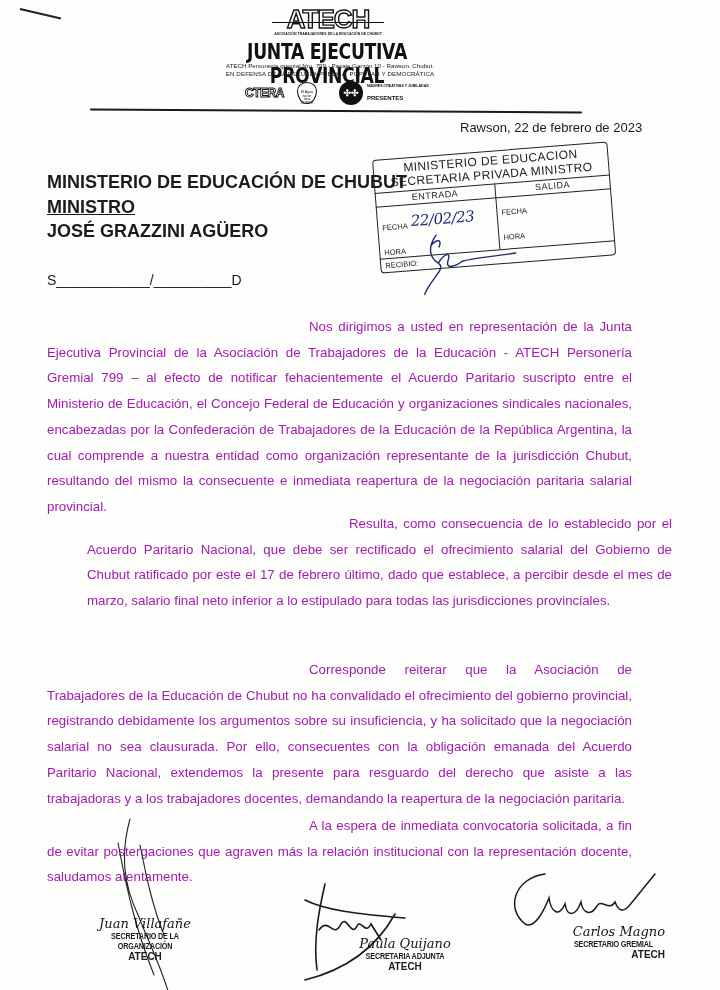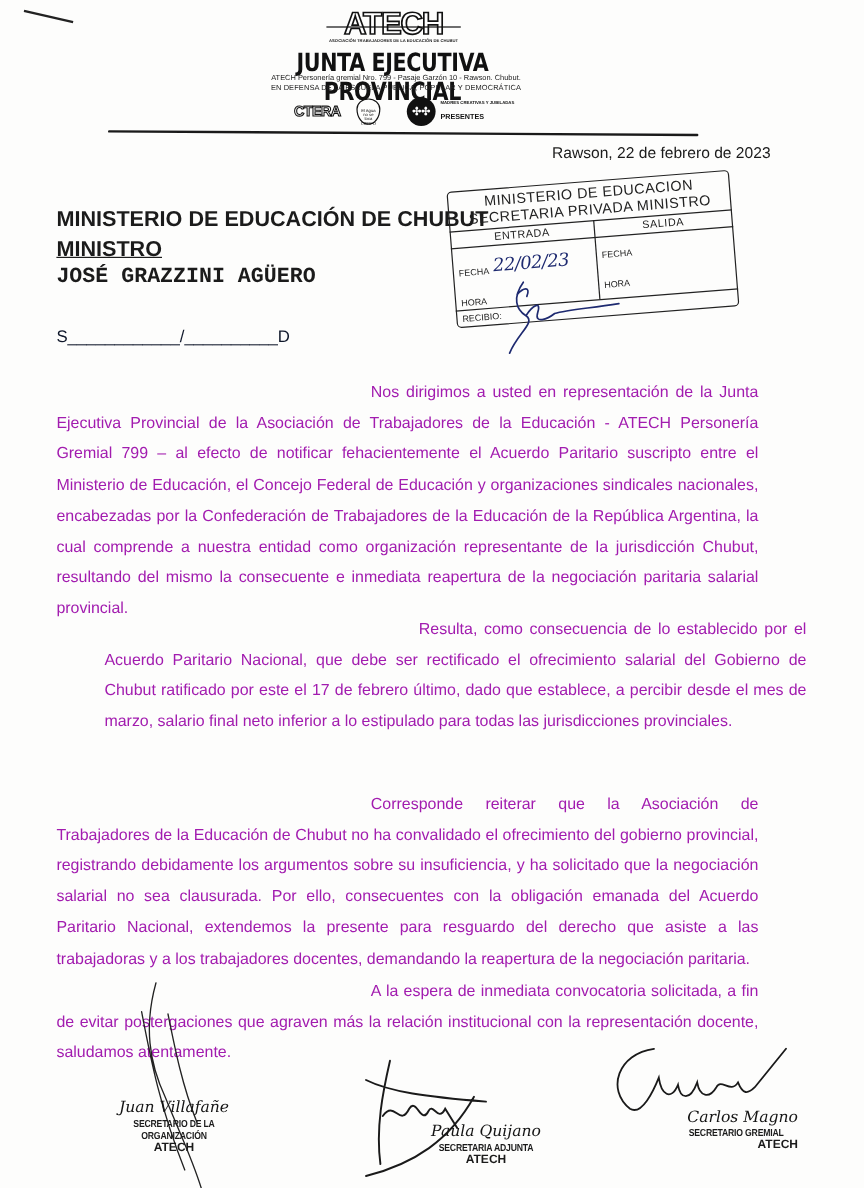--- a/index.html
+++ b/index.html
@@ -26,21 +26,21 @@
     .logo-drop-text { left: 2px; top: 8px; width: 14px; font-size: 3.5px; text-align: center; line-height: 3.5px; color: #111; }
     .logo-circle { left: 94px; top: 0; width: 24px; height: 24px; border-radius: 50%; background: #111; color: #fff; font-size: 9px; font-weight: bold; text-align: center; line-height: 24px; }
     .logo-madres { left: 122px; top: 3px; font-size: 3.6px; line-height: 4px; font-weight: bold; color: #111; }
     .logo-presentes { left: 122px; top: 14px; font-size: 6px; font-weight: bold; color: #111; line-height: 6px; }
     .header-rule { left: 90px; top: 110px; width: 492px; height: 2px; background: #1a1a1a; border-radius: 1px; transform: rotate(0.35deg); }
 
     .date-line { left: 432px; top: 120px; font-size: 13px; color: #1b1b1b; margin-left: 28px; }
 
     
     .recipient { left: 47px; font-size: 18px; font-weight: bold; color: #1b1b1b; }
-    .r1 { top: 172px; } .r2 { top: 197px; text-decoration: underline; } .r3 { top: 221px; font-family: Liberation Mono, monospace; }
+    .r1 { top: 172px; } .r2 { top: 197px; text-decoration: underline; } .r3 { top: 221px; }
     .sd-line { left: 47px; top: 272px; font-size: 14px; color: #0f172a; white-space: pre; }
 
     
     .stamp { left: 372px; top: 160px; width: 240px; height: 118px; transform: rotate(-4.5deg); transform-origin: left top; }
     .stamp-box { left: 0; top: 0; width: 236px; height: 114px; border: 1.5px solid #222; border-radius: 4px; box-sizing: border-box; }
     .stamp-title1 { left: 0; top: 3px; width: 236px; text-align: center; font-size: 12px; letter-spacing: 0.4px; color: #222; }
     .stamp-title2 { left: 0; top: 17px; width: 236px; text-align: center; font-size: 12px; letter-spacing: 0.4px; color: #222; }
     .stamp-hline1 { left: 0; top: 33px; width: 236px; height: 1px; background: #222; }
     .stamp-vline { left: 120px; top: 33px; width: 1px; height: 66px; background: #222; }
     .stamp-entrada { left: 0; top: 35px; width: 120px; text-align: center; font-size: 9px; color: #222; letter-spacing: 0.5px; }

